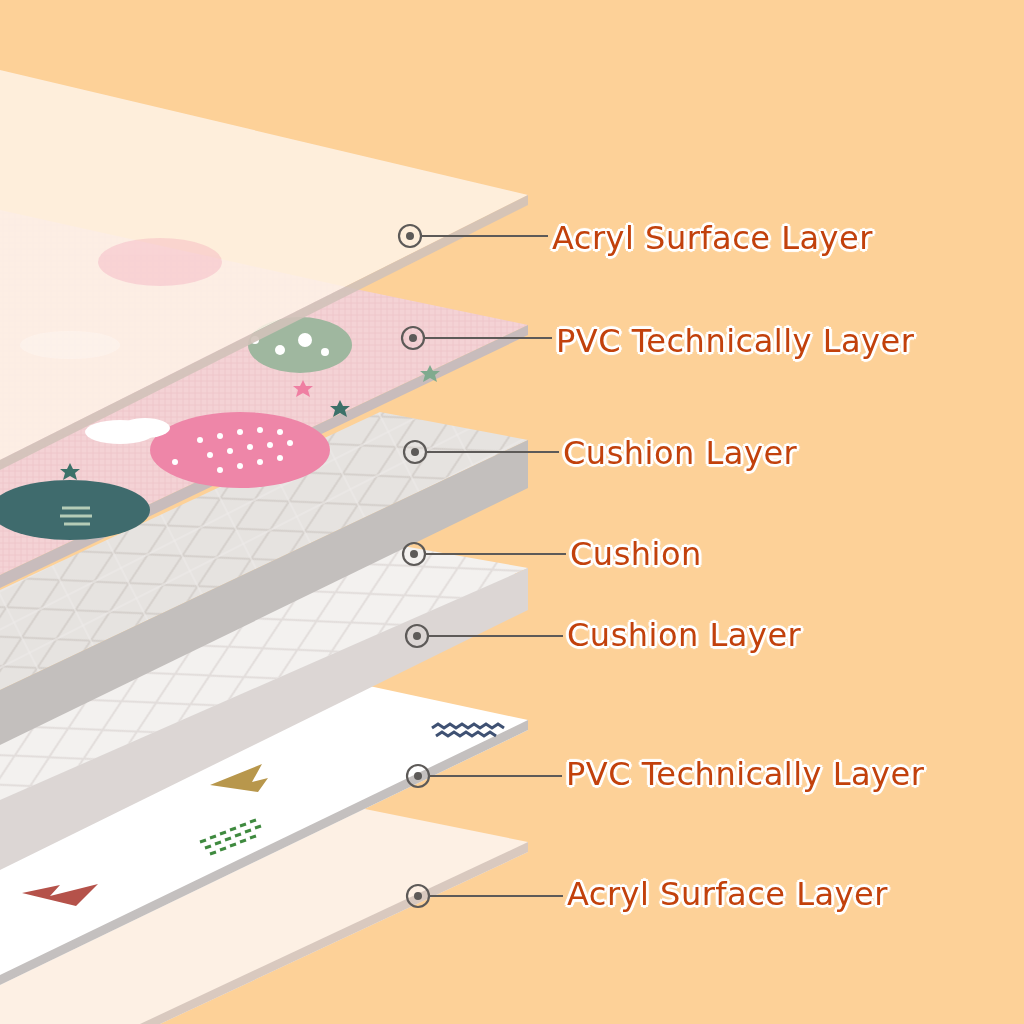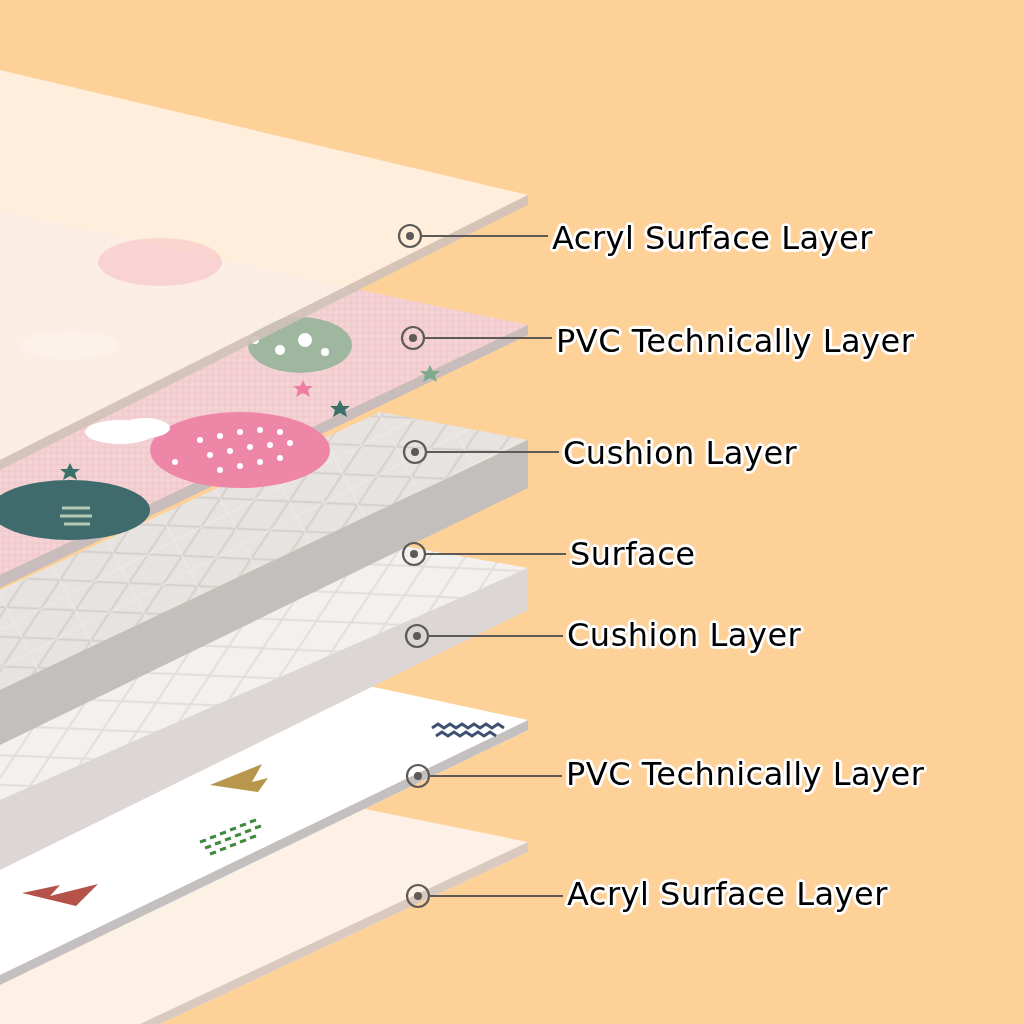--- a/index.html
+++ b/index.html
@@ -7,21 +7,21 @@
     width: 1024px; height: 1024px; overflow: hidden;
     background: #fdd198;
     position: relative;
     font-family: "DejaVu Sans", sans-serif;
   }
   #scene { position: absolute; left: 0; top: 0; width: 1024px; height: 1024px; }
   .callout { position: absolute; left: 0; top: 0; width: 1024px; height: 1024px; pointer-events: none; }
   .label {
     position: absolute;
     font-size: 32px;
-    color: #000000;
+    color: #c2410c;
     letter-spacing: 0.5px;
     white-space: nowrap;
     line-height: 1;
     text-shadow:
       2px 0 0 #fff, -2px 0 0 #fff, 0 2px 0 #fff, 0 -2px 0 #fff,
       2px 2px 0 #fff, -2px -2px 0 #fff, 2px -2px 0 #fff, -2px 2px 0 #fff,
       3px 0 1px #fff, -3px 0 1px #fff, 0 3px 1px #fff, 0 -3px 1px #fff;
   }
 </style>
 </head>
@@ -170,16 +170,16 @@
         <line x1="430" y1="896" x2="563" y2="896" stroke="#5d5a58" stroke-width="2"></line>
         <circle cx="418" cy="896" r="11" fill="none" stroke="#5d5a58" stroke-width="2.2"></circle>
         <circle cx="418" cy="896" r="4" fill="#5d5a58"></circle>
       </g>
     </svg>
   </div>
 
 <div class="label" style="left:552px; top:222px;">Acryl Surface Layer</div>
 <div class="label" style="left:556px; top:325px;">PVC Technically Layer</div>
 <div class="label" style="left:563px; top:437px;">Cushion Layer</div>
-<div class="label" style="left:570px; top:538px;">Surface</div>
+<div class="label" style="left:570px; top:538px;">Cushion</div>
 <div class="label" style="left:567px; top:619px;">Cushion Layer</div>
 <div class="label" style="left:566px; top:758px;">PVC Technically Layer</div>
 <div class="label" style="left:567px; top:878px;">Acryl Surface Layer</div>
 
 </body></html>

